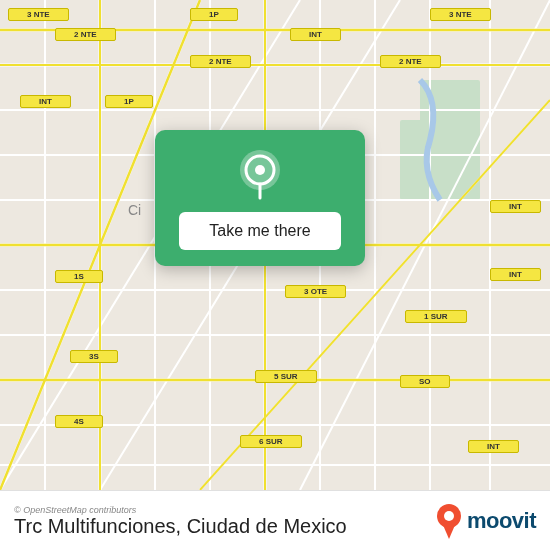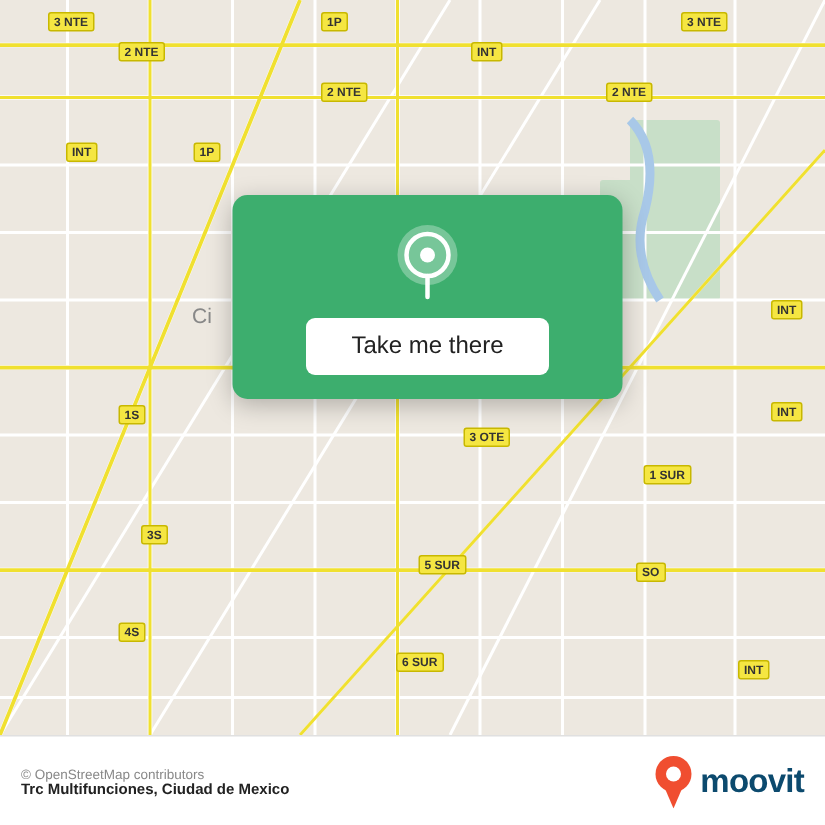--- a/index.html
+++ b/index.html
@@ -31,31 +31,30 @@
 
     
     .road-badge {
       position: absolute;
       background: #f5e642;
       border: 1px solid #c8b800;
       border-radius: 2px;
       font-size: 8px;
       font-weight: bold;
       color: #333;
-      padding: 1px 3px;
+      padding: 1px 18px;
       white-space: nowrap;
-      margin-left: 24px;
     }
 
     
     #card-overlay {
       position: absolute;
       top: 130px;
       left: 155px;
-      width: 260px;
+      width: 210px;
       background: #3dae6e;
       border-radius: 10px;
       display: flex;
       flex-direction: column;
       align-items: center;
       padding: 18px 20px 16px;
       box-shadow: 0 4px 16px rgba(0,0,0,0.25);
     }
 
     #pin-icon {
@@ -90,29 +89,30 @@
       bottom: 0;
       left: 0;
     }
 
     #bottom-left {
       display: flex;
       flex-direction: column;
     }
 
     #location-name {
-      font-size: 10px;
-      font-weight: 700;
+      font-size: 20px;
+      font-weight: 400;
       color: #222;
     }
 
     #osm-credit {
       font-size: 9px;
       color: #888;
       margin-top: 2px;
+      font-style: italic;
     }
 
     #moovit-logo {
       display: flex;
       align-items: center;
       gap: 4px;
     }
 
     #moovit-pin {
       width: 28px;

